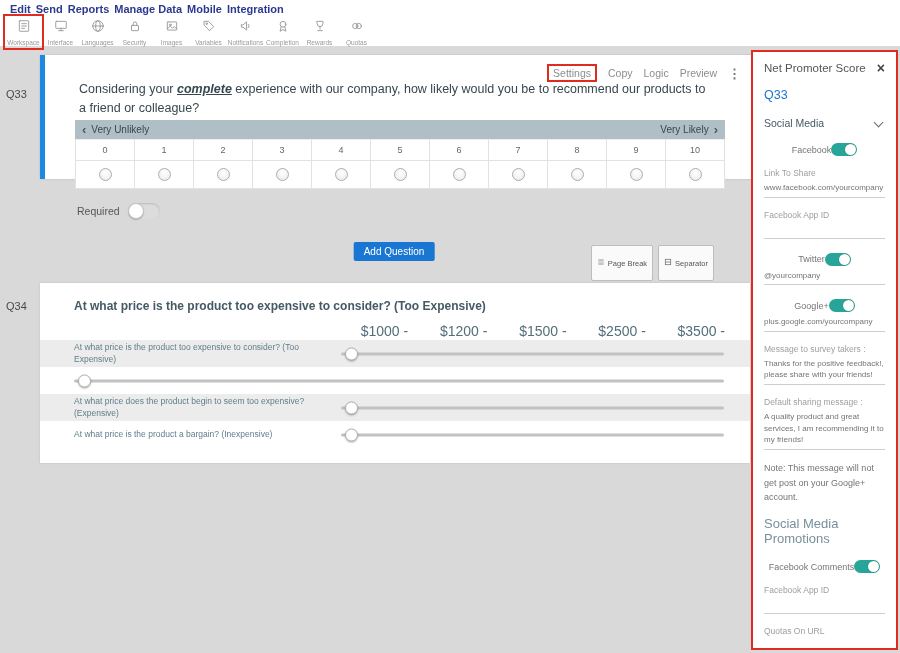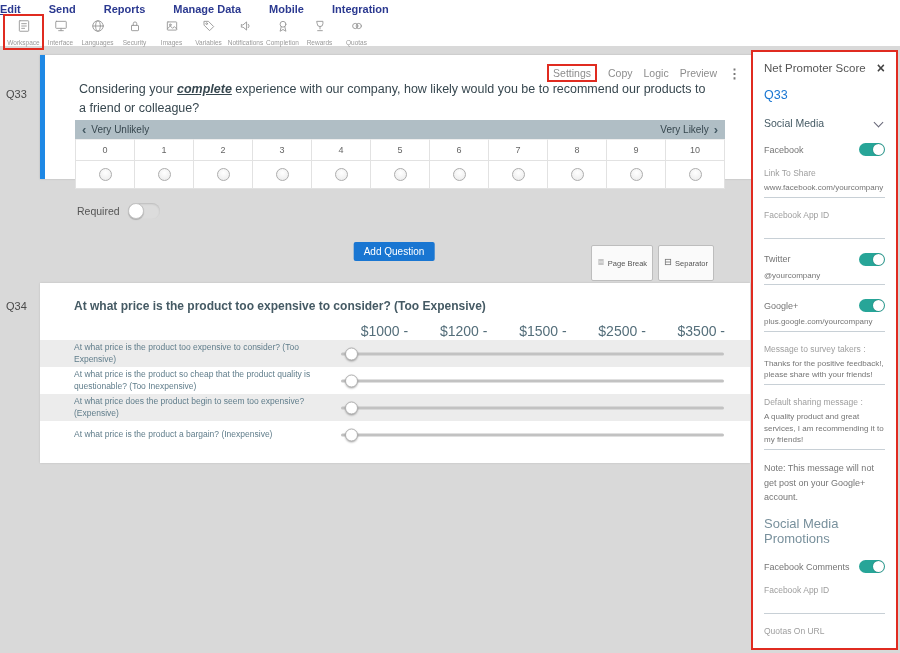--- a/index.html
+++ b/index.html
@@ -1,20 +1,20 @@
 <!DOCTYPE html>
 <html><head>
 <meta charset="utf-8">
 <style>
   html,body{margin:0;padding:0}
   body{font-family:"Liberation Sans",sans-serif}
   .app{position:relative;width:900px;height:653px;background:#d9d9d9;overflow:hidden}
   
   .topbar{position:absolute;top:0;left:0;right:0;height:46px;background:#fff}
-  .menu{display:flex;gap:28px;padding:3px 0 0 0}
+  .menu{display:flex;gap:5px;padding:3px 0 0 10px}
   .menu-item{font-size:11px;font-weight:700;color:#2b3990;cursor:pointer}
   .menu-item.active{text-decoration:underline}
   .toolbar{display:flex;padding-left:5px;margin-top:1px}
   .tool{width:37px;display:flex;flex-direction:column;align-items:center;padding:3px 0 2px;cursor:pointer}
   .tool svg{width:14px;height:14px;stroke:#999;fill:none;stroke-width:1.6;stroke-linecap:round;stroke-linejoin:round}
   .tlabel{font-size:6.5px;color:#999;margin-top:2px;white-space:nowrap}
   .tool.annotated{outline:2px solid #e02b20}
   
   .qlabel{position:absolute;left:6px;font-size:11px;color:#4a4a4a}
   
@@ -56,21 +56,21 @@
   .track{position:absolute;top:50%;left:0;right:0;height:3px;border-radius:2px;background:#c2c2c2;transform:translateY(-50%)}
   .handle{position:absolute;top:50%;left:4px;width:13px;height:13px;border-radius:50%;background:#fff;border:1px solid #b0b0b0;box-sizing:border-box;transform:translateY(-50%);box-shadow:0 1px 2px rgba(0,0,0,.3);cursor:grab}
   
   .panel{position:absolute;top:50px;right:2px;width:147px;height:600px;background:#fff;border:2px solid #e02b20;padding:9px 11px;box-sizing:border-box;overflow:hidden}
   .panel-head{display:flex;justify-content:space-between;align-items:center}
   .panel-title{font-size:11.5px;color:#555}
   .close{font-size:14px;font-weight:700;color:#444;cursor:pointer;line-height:1}
   .panel-qid{margin-top:13px;font-size:12.5px;color:#1976d2}
   .section-row{margin-top:15px;display:flex;justify-content:space-between;align-items:center;font-size:10.5px;color:#455a64;cursor:pointer}
   .chev{width:6px;height:6px;border-right:1.5px solid #667;border-bottom:1.5px solid #667;transform:rotate(45deg);margin:-2px 3px 0 0}
-  .toggle-row{margin-top:14px;display:flex;justify-content:space-between;align-items:center}
+  .toggle-row{margin-top:14px;display:flex;justify-content:center;align-items:center}
   .tr-label{font-size:9px;color:#757575}
   .toggle{width:26px;height:13px;border-radius:7px;background:#27a598;position:relative;cursor:pointer;flex:none}
   .toggle::after{content:"";position:absolute;top:1px;right:1px;width:11px;height:11px;border-radius:50%;background:#fff;box-shadow:0 0 1px rgba(0,0,0,.5)}
   .f-label{margin-top:12px;font-size:8.5px;color:#9e9e9e}
   .f-input{margin-top:4px;min-height:11px;padding-bottom:3px;border-bottom:1px solid #c8d0d6;font-size:8px;color:#757575;line-height:1.45;cursor:text}
   .f-note{margin-top:11px;font-size:9px;color:#757575;line-height:1.65}
   .f-section{margin-top:11px;font-size:13px;color:#78909c}
 </style>
 </head>
 <body>
@@ -269,21 +269,20 @@
     </div>
     <div class="q34-rows">
       <div class="price-row">
         <span class="row-label">At what price is the product too expensive to consider? (Too Expensive)</span>
         <div class="slider">
             <span class="track"></span>
             <span class="handle"></span>
           </div>
       </div>
       <div class="price-row">
-        <span class="row-label">At what price is the product so cheap that the product quality is questionable? (Too Inexpensive)</span>
         <div class="slider">
             <span class="track"></span>
             <span class="handle"></span>
           </div>
       </div>
       <div class="price-row">
         <span class="row-label">At what price does the product begin to seem too expensive? (Expensive)</span>
         <div class="slider">
             <span class="track"></span>
             <span class="handle"></span>

